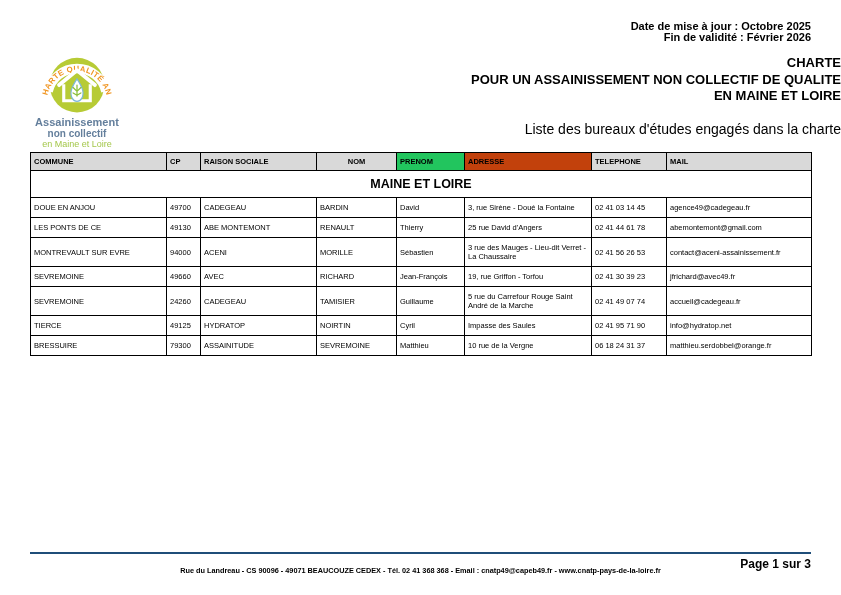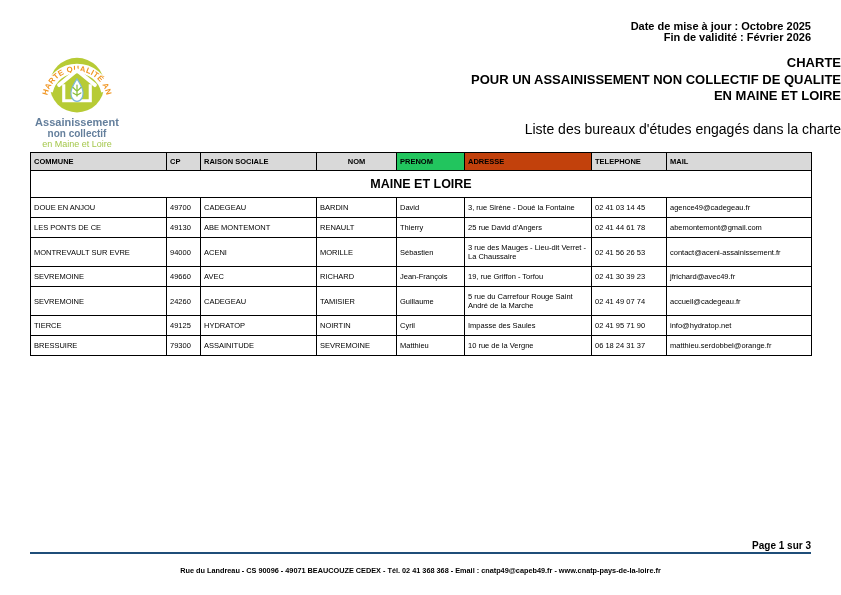--- a/index.html
+++ b/index.html
@@ -57,22 +57,22 @@
     font-size: 12.5px;
     font-weight: bold;
     text-align: center;
     padding: 6px;
     line-height: 14px;
   }
   .footer-rule {
     position: absolute; left: 30px; top: 552px; width: 781px; height: 2px;
   }
   .page-num {
-    position: absolute; right: 30px; top: 540px;
-    font-size: 10px; font-weight: bold;
+    position: absolute; right: 30px; top: 557px;
+    font-size: 12px; font-weight: bold;
   }
   .footer-text {
     position: absolute; left: 0; right: 0; top: 566px;
     text-align: center;
     font-size: 7.3px; font-weight: bold; line-height: 10px;
   }
 </style>
 </head>
 <body>
 

